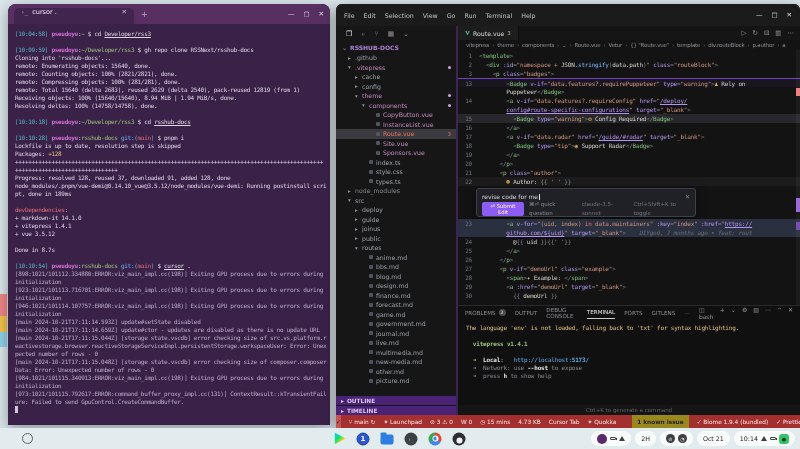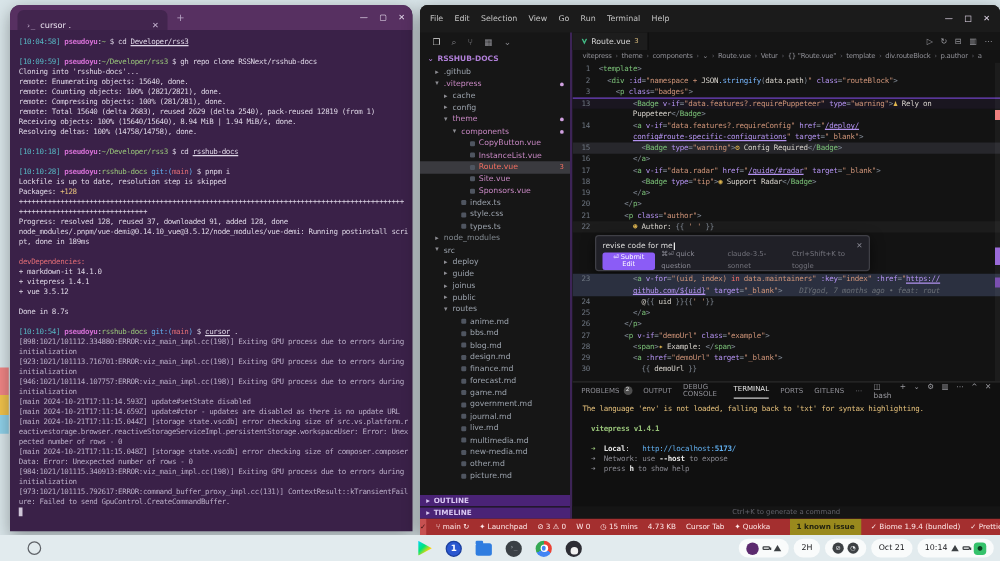--- a/index.html
+++ b/index.html
@@ -9,21 +9,21 @@
   .stripe{position:absolute;left:0;width:7px}
   .stripe.pink{top:294px;height:22px;background:#ef8585}
   .stripe.yellow{top:316px;height:16px;background:#f0c24b}
   .stripe.blue{top:332px;height:15px;background:#8fd0e8}
 
   
   .term-win{position:absolute;left:8px;top:4px;width:322px;height:421px;border-radius:8px 8px 0 0;
     background:#3a2148;box-shadow:0 4px 14px rgba(0,0,0,.35);overflow:hidden}
   .term-titlebar{height:20px;background:#573061;display:flex;align-items:center;padding:0 6px;gap:4px}
   .term-tab{height:16px;margin-top:4px;background:#42254e;border-radius:5px 5px 0 0;display:flex;
-    align-items:flex-end;gap:4px;padding:0 7px;min-width:120px}
+    align-items:flex-start;gap:4px;padding:0 7px;min-width:120px}
   .term-ico{color:#cdbcd8;font-size:6px}
   .term-tab-title{color:#f0e8f4;font-size:6.5px}
   .term-tab-close{margin-left:auto;color:#cdbcd8;font-size:6.5px}
   .term-newtab{color:#b9a6c6;font-size:8px;padding:0 3px}
   .win-controls{margin-left:auto;display:flex;gap:9px;color:#e7dcee;font-size:6.5px;align-items:center}
   .term-body{padding:6px 7px;font-size:6px;line-height:8px;letter-spacing:-.3px;white-space:pre;color:#ded7e6}
   .trow{height:8px;white-space:pre}
   .t-c{color:#56b6c2}.t-m{color:#d36fd3;font-weight:bold}.t-g{color:#98c379}
   .t-w{color:#ded7e6}.t-d{color:#b9aec7}.t-b{color:#61afef}.t-r{color:#e06c75}.t-y{color:#e5c07b}
   .t-wu{color:#ded7e6;text-decoration:underline}

